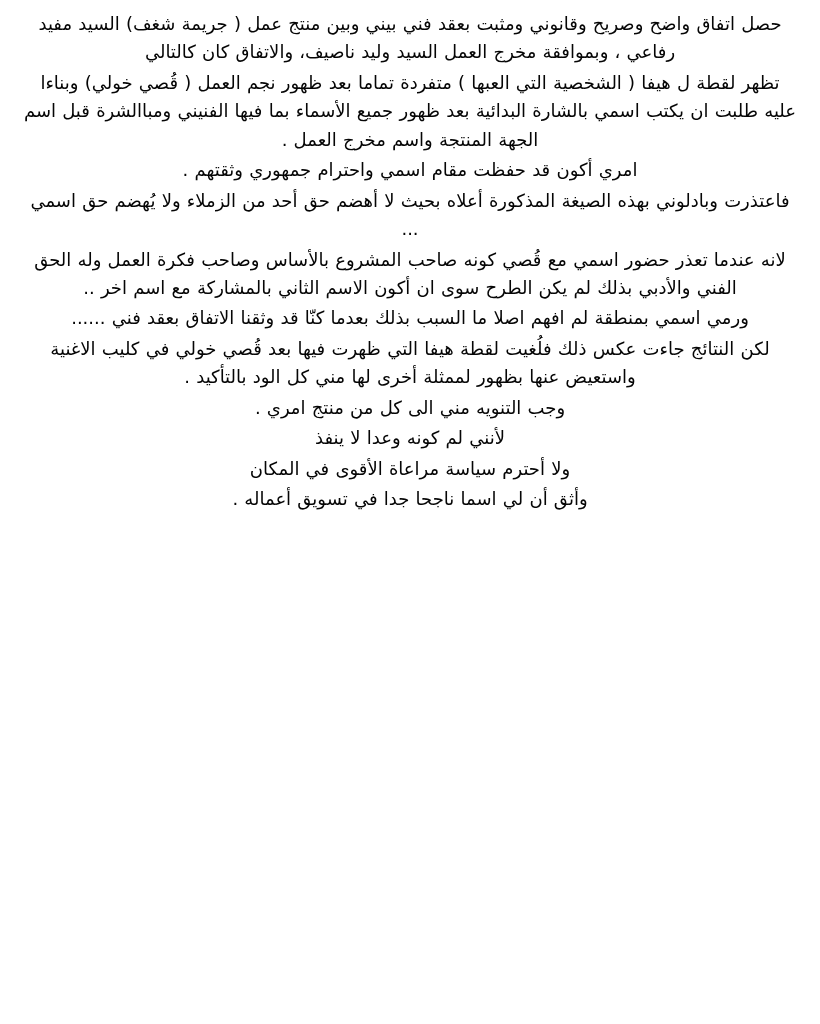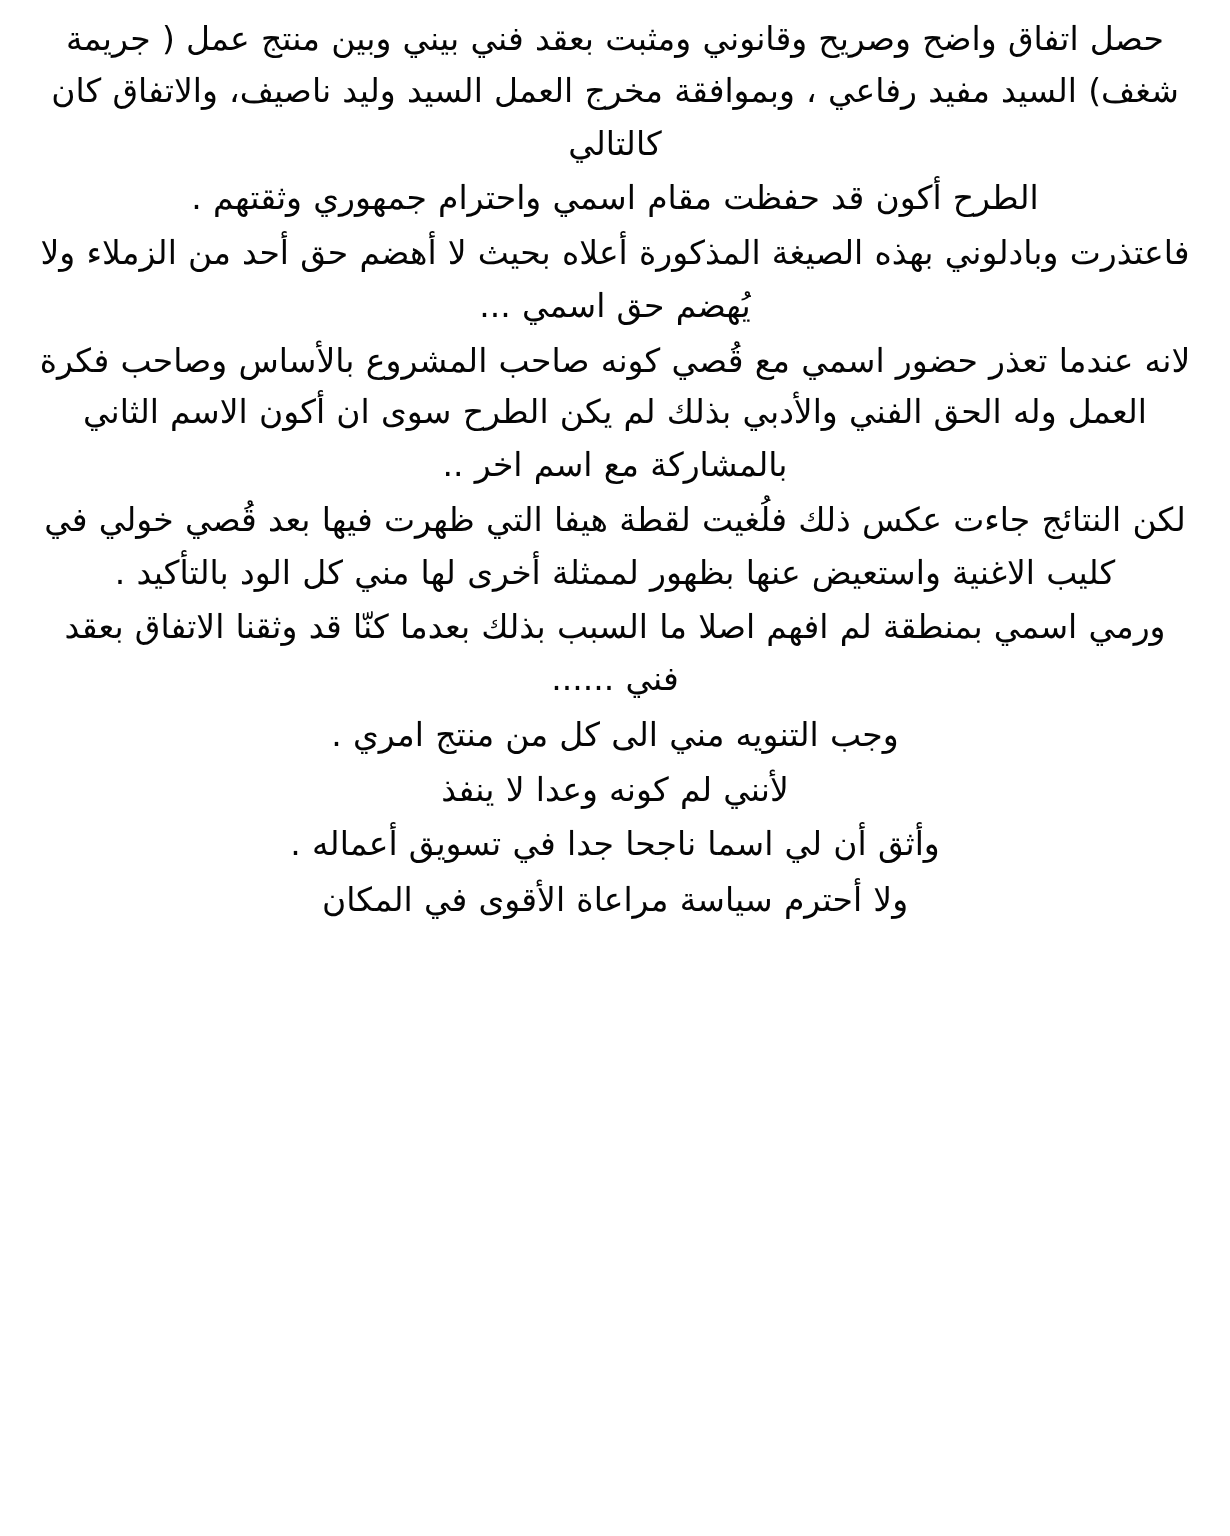--- a/index.html
+++ b/index.html
@@ -19,38 +19,39 @@
     box-sizing: border-box;
     padding: 10px 22px 8px 22px;
     background: #ffffff;
     direction: rtl;
     text-align: center;
   }
   .doc-body {
     display: block;
   }
   .para {
-    font-size: 22px;
+    font-size: 18px;
     line-height: 1.58;
     text-align: center;
     margin: 0 0 2px 0;
     word-spacing: 0.5px;
     letter-spacing: 0px;
     color: #050505;
   }
 </style>
 </head>
 <body>
 
 <div class="page">
   <div class="doc-body">
     <p class="para">حصل اتفاق واضح وصريح وقانوني ومثبت بعقد فني بيني وبين منتج عمل ( جريمة شغف) السيد مفيد رفاعي ، وبموافقة مخرج العمل السيد وليد ناصيف، والاتفاق كان كالتالي</p>
-    <p class="para">الطرح أكون قد حفظت مقام اسمي واحترام جمهوري وثقتهم .</p>
+    <p class="para">تظهر لقطة ل هيفا ( الشخصية التي العبها ) متفردة تماما بعد ظهور نجم العمل ( قُصي خولي) وبناءا عليه طلبت ان يكتب اسمي بالشارة البدائية بعد ظهور جميع الأسماء بما فيها الفنيني ومباالشرة قبل اسم الجهة المنتجة واسم مخرج العمل .</p>
+    <p class="para">امري أكون قد حفظت مقام اسمي واحترام جمهوري وثقتهم .</p>
     <p class="para">فاعتذرت وبادلوني بهذه الصيغة المذكورة أعلاه بحيث لا أهضم حق أحد من الزملاء ولا يُهضم حق اسمي ...</p>
     <p class="para">لانه عندما تعذر حضور اسمي مع قُصي كونه صاحب المشروع بالأساس وصاحب فكرة العمل وله الحق الفني والأدبي بذلك لم يكن الطرح سوى ان أكون الاسم الثاني بالمشاركة مع اسم اخر ..</p>
+    <p class="para">ورمي اسمي بمنطقة لم افهم اصلا ما السبب بذلك بعدما كنّا قد وثقنا الاتفاق بعقد فني ......</p>
     <p class="para">لكن النتائج جاءت عكس ذلك فلُغيت لقطة هيفا التي ظهرت فيها بعد قُصي خولي في كليب الاغنية واستعيض عنها بظهور لممثلة أخرى لها مني كل الود بالتأكيد .</p>
-    <p class="para">ورمي اسمي بمنطقة لم افهم اصلا ما السبب بذلك بعدما كنّا قد وثقنا الاتفاق بعقد فني ......</p>
     <p class="para">وجب التنويه مني الى كل من منتج امري .</p>
     <p class="para">لأنني لم كونه وعدا لا ينفذ</p>
+    <p class="para">ولا أحترم سياسة مراعاة الأقوى في المكان</p>
     <p class="para">وأثق أن لي اسما ناجحا جدا في تسويق أعماله .</p>
-    <p class="para">ولا أحترم سياسة مراعاة الأقوى في المكان</p>
   </div>
 </div>
 
 </body></html>

